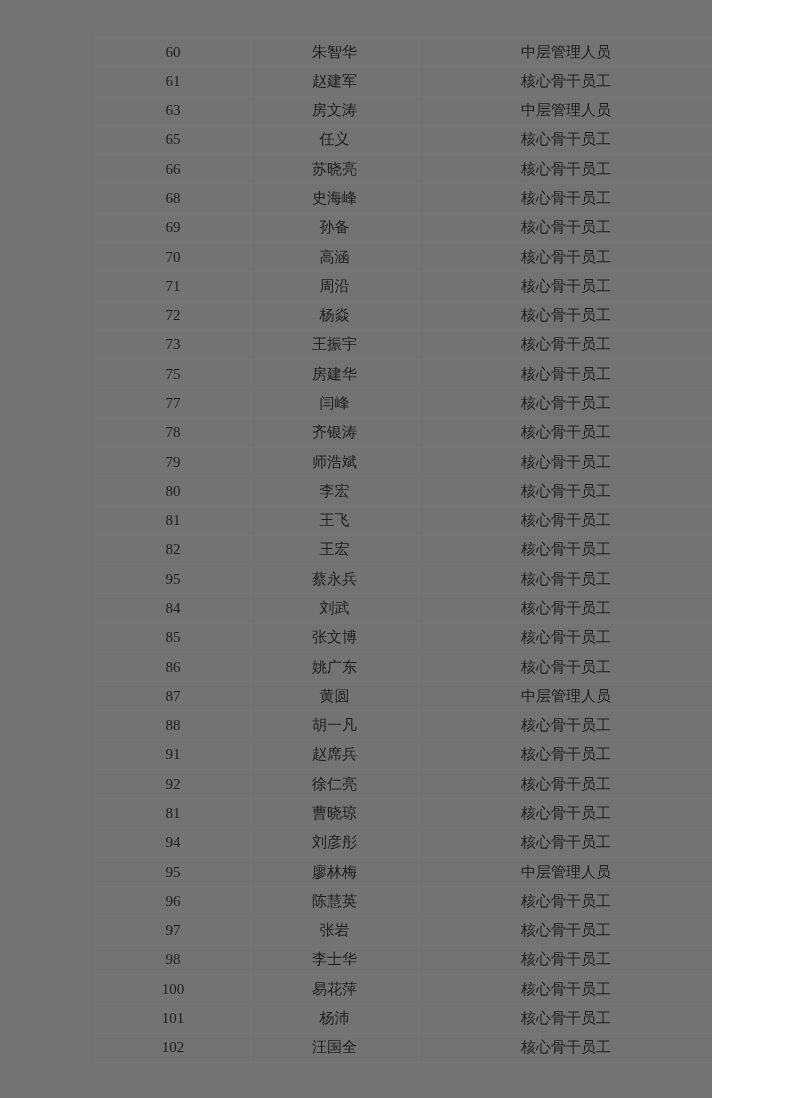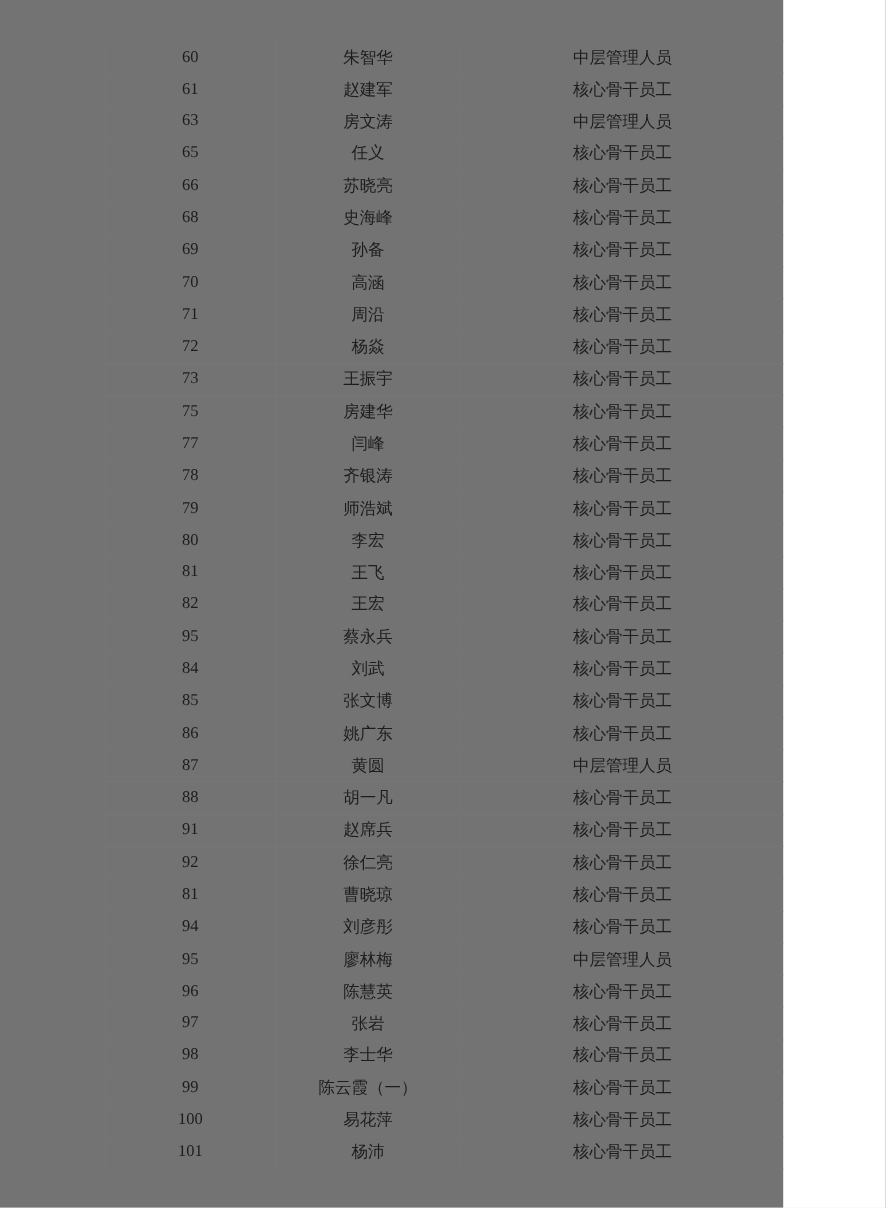--- a/index.html
+++ b/index.html
@@ -206,29 +206,29 @@
           <td>97</td>
           <td>张岩</td>
           <td>核心骨干员工</td>
         </tr>
         <tr>
           <td>98</td>
           <td>李士华</td>
           <td>核心骨干员工</td>
         </tr>
         <tr>
-          <td>99</td>
-          <td>陈云霞（一）</td>
-          <td>核心骨干员工</td>
-        </tr>
-        <tr>
           <td>100</td>
           <td>易花萍</td>
           <td>核心骨干员工</td>
         </tr>
         <tr>
           <td>101</td>
           <td>杨沛</td>
+          <td>核心骨干员工</td>
+        </tr>
+        <tr>
+          <td>102</td>
+          <td>汪国全</td>
           <td>核心骨干员工</td>
         </tr>
       </tbody>
   </table>
 </div>
 
 </body></html>

